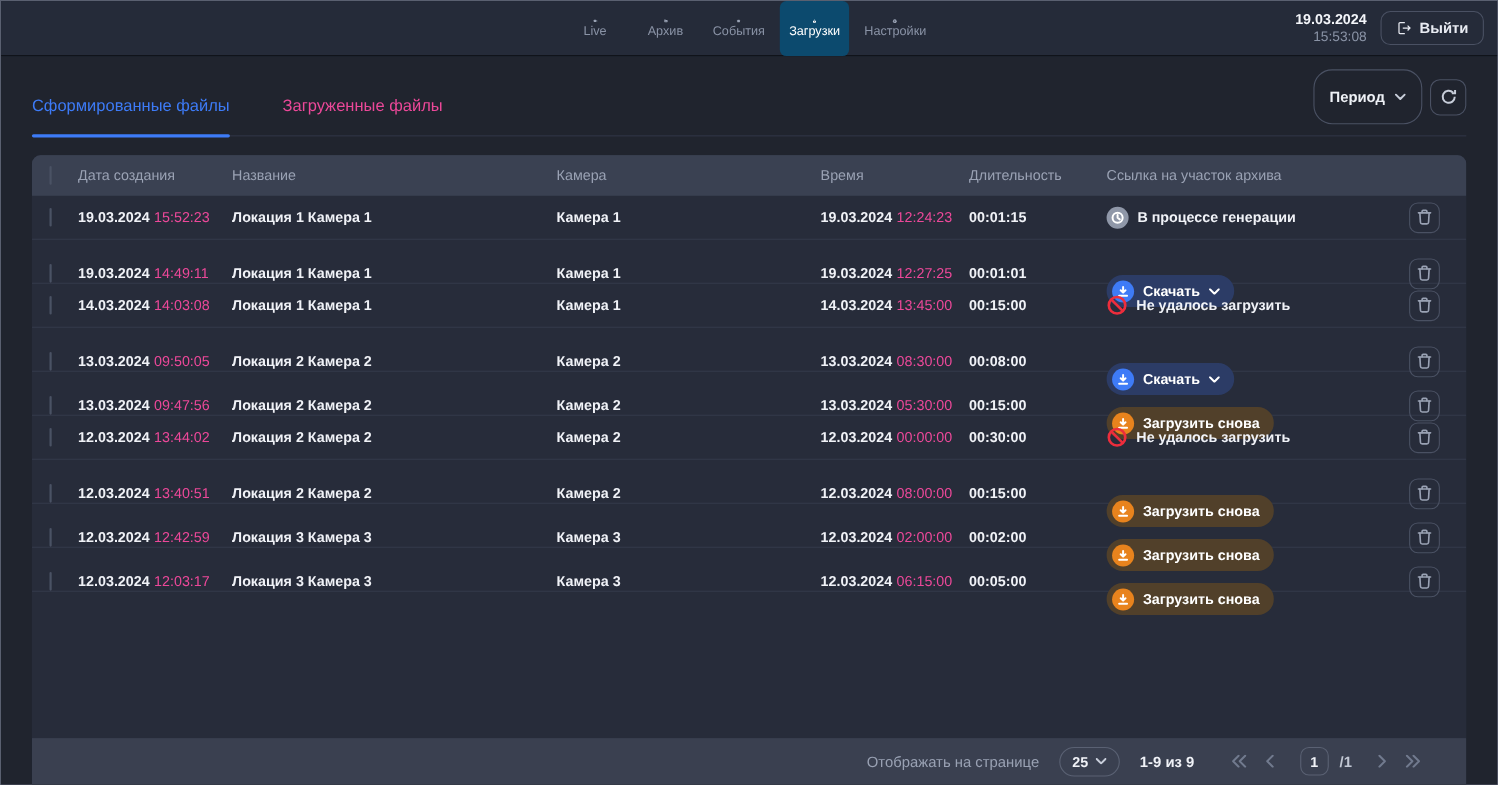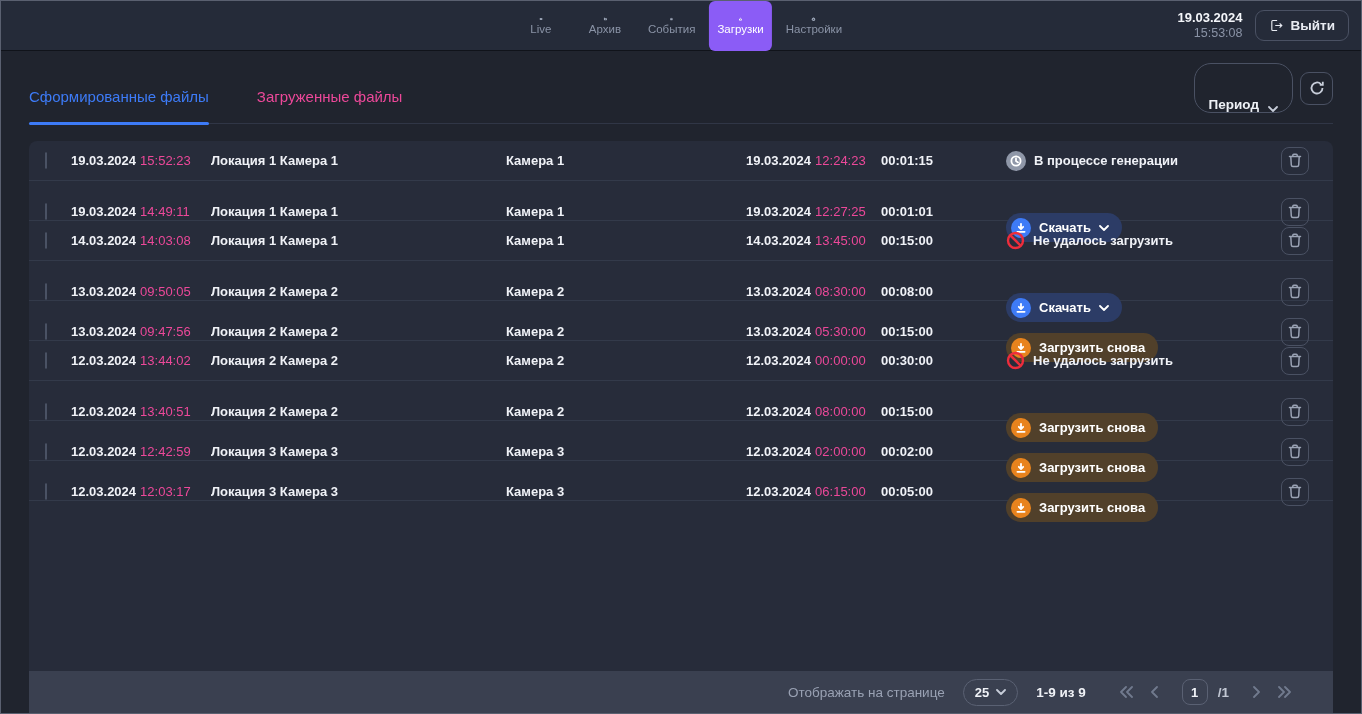--- a/index.html
+++ b/index.html
@@ -28,21 +28,21 @@
   .nav {
     position: absolute; left: 50%; top: 0; transform: translateX(-50%);
     height: 50px; display: flex; align-items: stretch; gap: 6px;
   }
   .nav-item {
     min-width: 58px; padding: 16px 8px;
     display: flex; flex-direction: column; align-items: center; justify-content: center; gap: 2px;
     color: #8a93a6; font-size: 11.5px; cursor: pointer; border-radius: 6px;
   }
   .nav-item svg { width: 21px; height: 21px; fill: #9aa3b5; }
-  .nav-item.active { background: #8b5cf6; color: #ffffff; }
+  .nav-item.active { background: #0c4a6e; color: #ffffff; }
   .nav-item.active svg { fill: #ffffff; }
   .topbar-right { margin-left: auto; display: flex; align-items: center; gap: 12px; }
   .datetime { text-align: right; line-height: 1.25; }
   .datetime .date { font-size: 13px; font-weight: 700; color: #f4f6fa; }
   .datetime .time { font-size: 12.5px; color: #8a93a6; }
   .logout-btn {
     display: flex; align-items: center; gap: 7px;
     border: 1px solid #4a5163; border-radius: 9px; background: transparent;
     color: #e8ebf2; font-size: 13.5px; font-weight: 600;
     padding: 7px 13px; cursor: pointer;
@@ -60,21 +60,21 @@
   .tab {
     font-size: 15px; color: #ec4899; padding-bottom: 18px; position: relative; cursor: pointer;
   }
   .tab.active { color: #3d7bf7; }
   .tab.active::after {
     content: ""; position: absolute; left: 0; right: 0; bottom: -2px; height: 3px;
     background: #3d7bf7; border-radius: 2px;
   }
   .filter-controls { display: flex; align-items: center; gap: 7px; padding-bottom: 10px; }
   .pill-btn {
-    height: 50px; display: flex; align-items: flex-end; gap: 9px;
+    height: 50px; display: flex; align-items: center; gap: 9px;
     border: 1px solid #4a5163; border-radius: 17px; background: transparent;
     color: #eef1f6; font-size: 13.5px; font-weight: 600; padding: 0 14px; cursor: pointer;
     font-family: inherit;
   }
   .chev { width: 10px; height: 6px; }
   .chev polyline { fill: none; stroke: #c7cdd9; stroke-width: 1.8; stroke-linecap: round; stroke-linejoin: round; }
   .icon-btn {
     width: 33px; height: 33px; border: 1px solid #4a5163; border-radius: 9px;
     background: transparent; display: flex; align-items: center; justify-content: center; cursor: pointer;
   }
@@ -236,20 +236,30 @@
         <button class="icon-btn">
           <svg viewBox="0 0 16 16">
               <path d="M13.5 8a5.5 5.5 0 1 1-1.6-3.9"></path>
               <path d="M13.8 1.8v3h-3"></path>
             </svg>
         </button>
       </div>
     </div>
 
     <div class="table">
+      <div class="tr thead">
+        <div><span class="checkbox"></span></div>
+        <div>Дата создания</div>
+        <div>Название</div>
+        <div>Камера</div>
+        <div>Время</div>
+        <div>Длительность</div>
+        <div>Ссылка на участок архива</div>
+        <div></div>
+      </div>
       <div class="tbody" id="tbody">
           <div class="tr row">
     <div><span class="checkbox"></span></div>
     <div class="dt">
       <span class="d">19.03.2024</span><span class="t">15:52:23</span>
     </div>
     <div class="cell-strong">Локация 1 Камера 1</div>
     <div class="cell-strong">Камера 1</div>
     <div class="dt">
       <span class="d">19.03.2024</span><span class="t">12:24:23</span>

